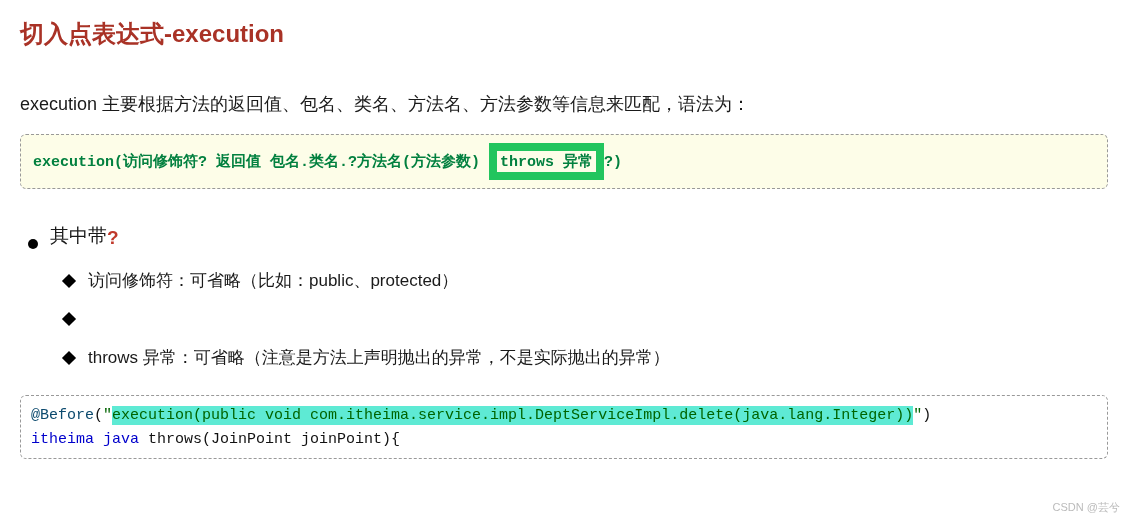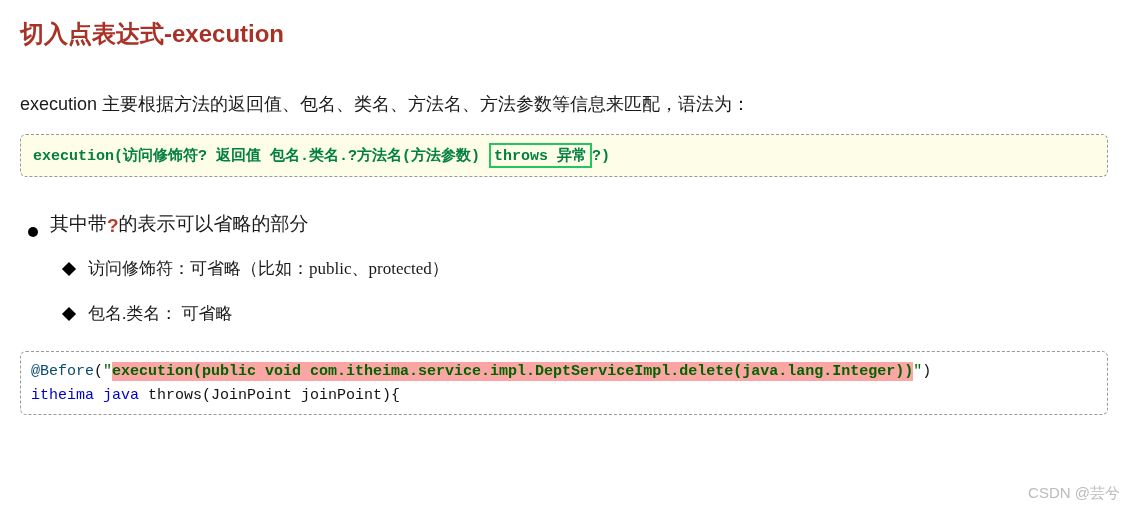--- a/index.html
+++ b/index.html
@@ -27,21 +27,21 @@
       border-radius: 6px;
       padding: 8px 12px;
       font-family: "Consolas", "Courier New", monospace;
       font-size: 15px;
       color: #02803f;
       font-weight: bold;
       margin-bottom: 34px;
       position: relative;
     }
     .syntax-box .throws-highlight {
-      border: 2px solid #22c55e;
+      border: 8px solid #22c55e;
       padding: 1px 3px;
       display: inline-block;
     }
     .bullet-main {
       display: flex;
       align-items: flex-end;
       margin-bottom: 20px;
       font-size: 19px;
       color: #1a1a1a;
     }
@@ -50,21 +50,20 @@
       background: #000; margin-right: 12px; margin-left: 8px;
     }
     .bullet-main .q-mark { color: #c0392b; font-weight: bold; }
     .sub-list { margin-left: 44px; }
     .sub-item {
       display: flex;
       align-items: center;
       font-size: 17px;
       color: #1a1a1a;
       margin-bottom: 22px;
-      font-family: Liberation Serif, serif;
     }
     .sub-item .diamond {
       width: 10px; height: 10px;
       background: #000;
       transform: rotate(45deg);
       margin-right: 14px;
       flex-shrink: 0;
     }
     .code-box {
       margin-top: 26px;
@@ -74,56 +73,58 @@
       font-family: "Consolas", "Courier New", monospace;
       font-size: 15px;
       background: #fff;
       line-height: 1.6;
       overflow: hidden;
     }
     .anno { color: #0c4a6e; }
     .str { color: #006400; }
     .kw { color: #0000cc; }
     .plain { color: #111; }
-    .hl-exec { background: #fca5a5; padding: 1px 0; font-weight: bold; }
+    .hl-exec { background: #5eead4; padding: 1px 0; }
     .watermark {
       position: fixed;
       right: 8px;
-      bottom: 16px;
-      font-size: 15px;
+      bottom: 4px;
+      font-size: 11px;
       color: #bbb;
       font-family: sans-serif;
     }
   </style>
 </head>
 <body>
 
 <div class="heading">切入点表达式-execution</div>
 
 <div class="intro">execution 主要根据方法的返回值、包名、类名、方法名、方法参数等信息来匹配，语法为：</div>
 
 <div class="syntax-box">
   <span>execution(访问修饰符?  返回值  包名.类名.?方法名(方法参数) </span><span class="throws-highlight">throws 异常</span><span>?)</span>
 </div>
 
 <div class="bullet-main">
   <span class="disc"></span>
   <span>其中带 </span>
   <span class="q-mark">?</span>
-  <span> 的表示可以省略的部分</span>
 </div>
 
 <div class="sub-list">
   <div class="sub-item">
     <span class="diamond"></span>
     <span>访问修饰符：可省略（比如：public、protected）</span>
   </div>
   <div class="sub-item">
     <span class="diamond"></span>
-    <span>包名.类名： 可省略</span>
+  </div>
+  <div class="sub-item">
+    <span class="diamond"></span>
+    <span>throws 异常：可省略（注意是方法上声明抛出的异常，不是实际抛出的异常）</span>
   </div>
 </div>
 
 <div class="code-box">
   <div>
     <span class="anno">@Before</span><span class="plain">(</span><span class="str">"</span><span class="str hl-exec">execution(public void com.itheima.service.impl.DeptServiceImpl.delete(java.lang.Integer))</span><span class="str">"</span><span class="plain">)</span>
   </div>
   <div>
     <span class="kw">itheima</span>
     <span class="kw">java</span>

